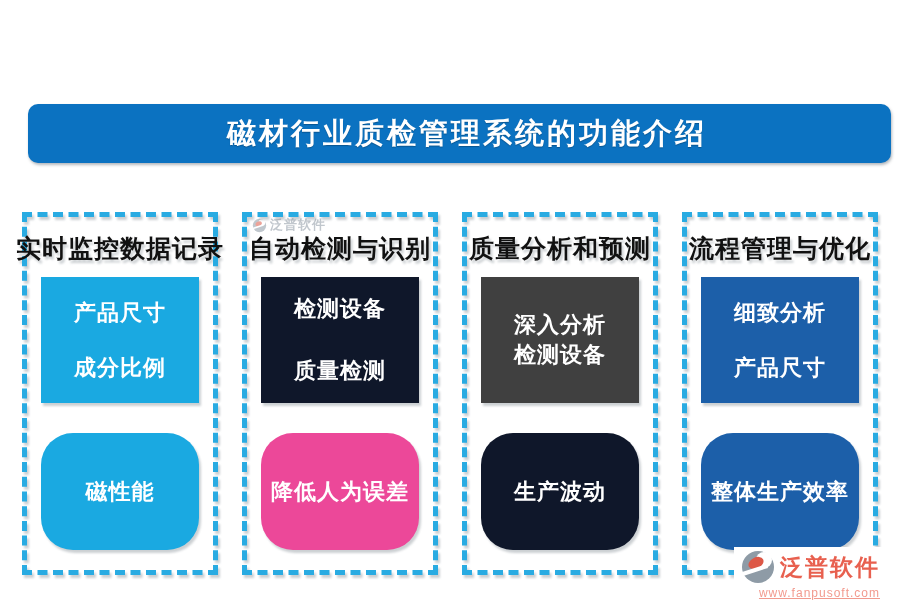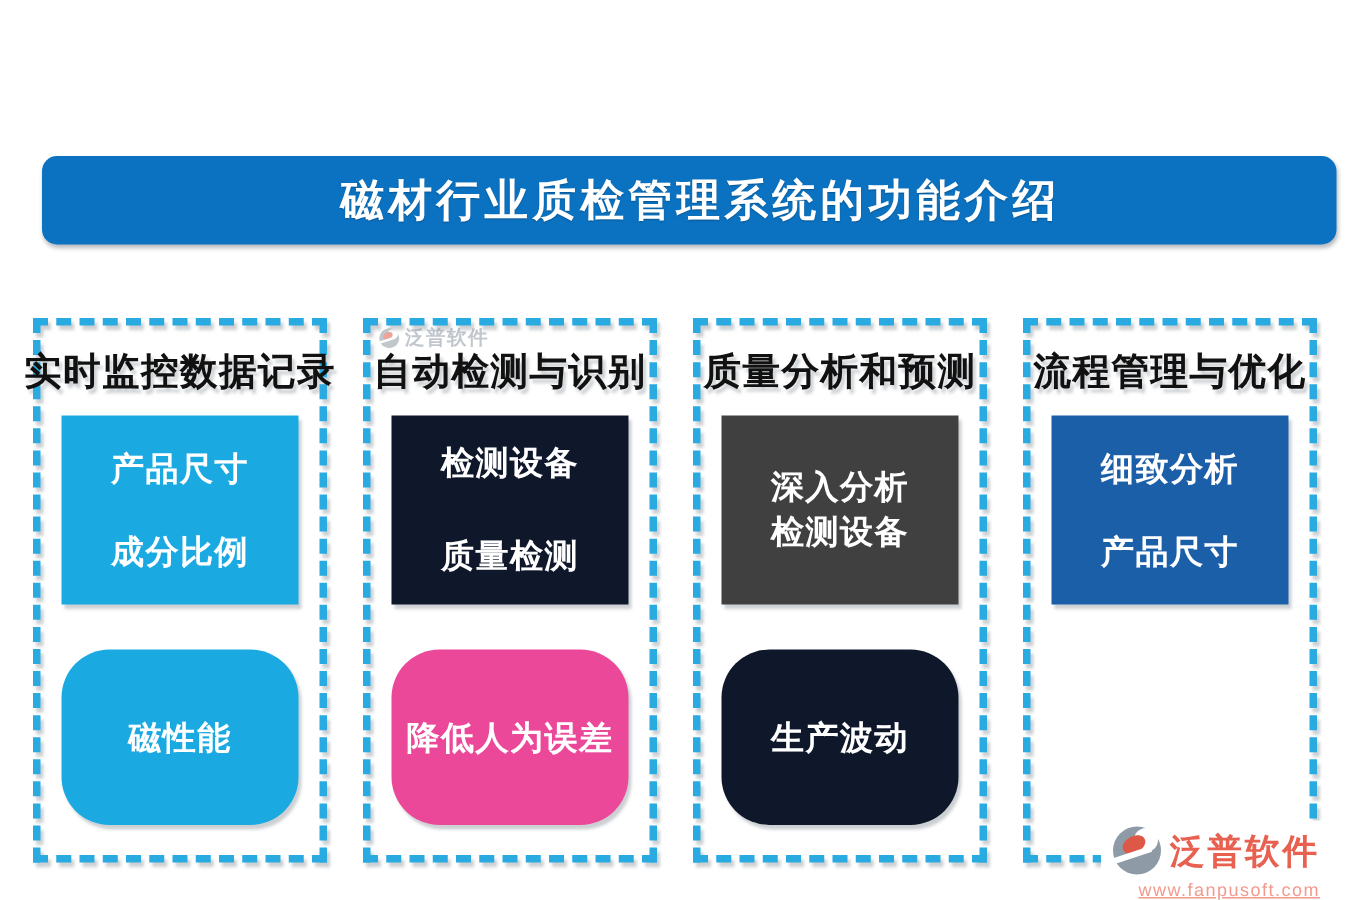--- a/index.html
+++ b/index.html
@@ -107,20 +107,23 @@
       <div class="box-line">生产波动</div>
     </div>
   </div>
 
   <div class="feature-column" style="border-color: rgb(41, 171, 226);">
     <div class="column-header">流程管理与优化</div>
     <div class="feature-box box-top" style="background-color: rgb(28, 95, 169);">
       <div class="box-line">细致分析</div>
       <div class="box-line">产品尺寸</div>
     </div>
+    <div class="feature-box box-bottom" style="background-color: rgb(28, 95, 169);">
+      <div class="box-line">整体生产效率</div>
+    </div>
   </div>
 
 </div>
 
 <div class="brand-logo">
   <div class="brand-row">
     <svg width="36" height="36" viewBox="0 0 36 36">
       <circle cx="18" cy="18" r="16" fill="#8e9ba6"></circle>
       <circle cx="24" cy="11" r="8" fill="#ffffff"></circle>
       <ellipse cx="16" cy="14" rx="8" ry="5.5" fill="#dd5847" transform="rotate(-28 16 14)"></ellipse>

